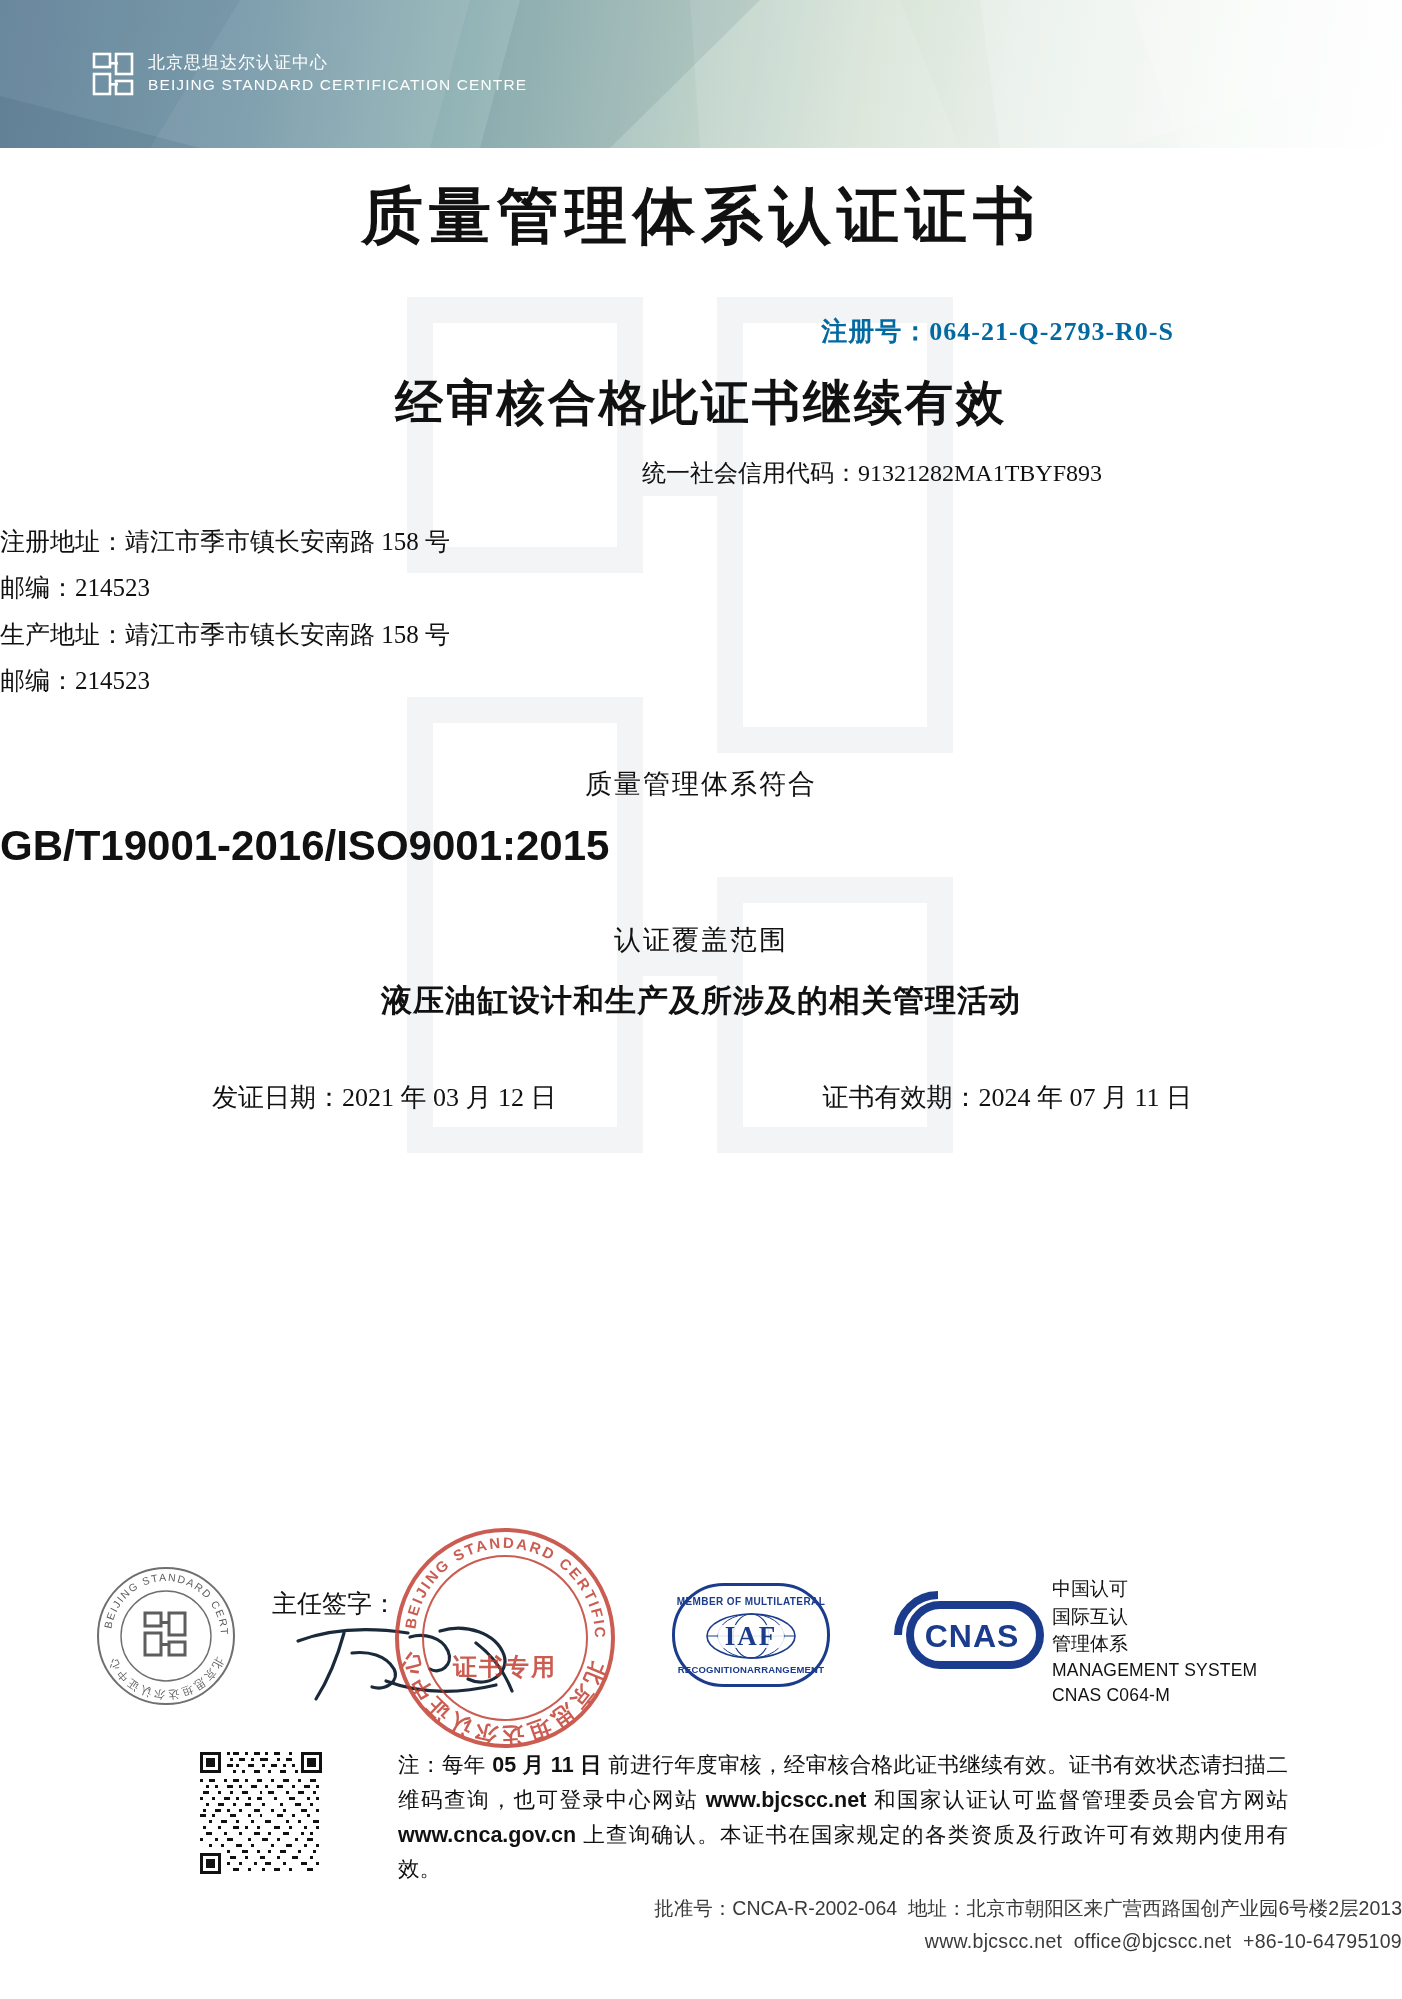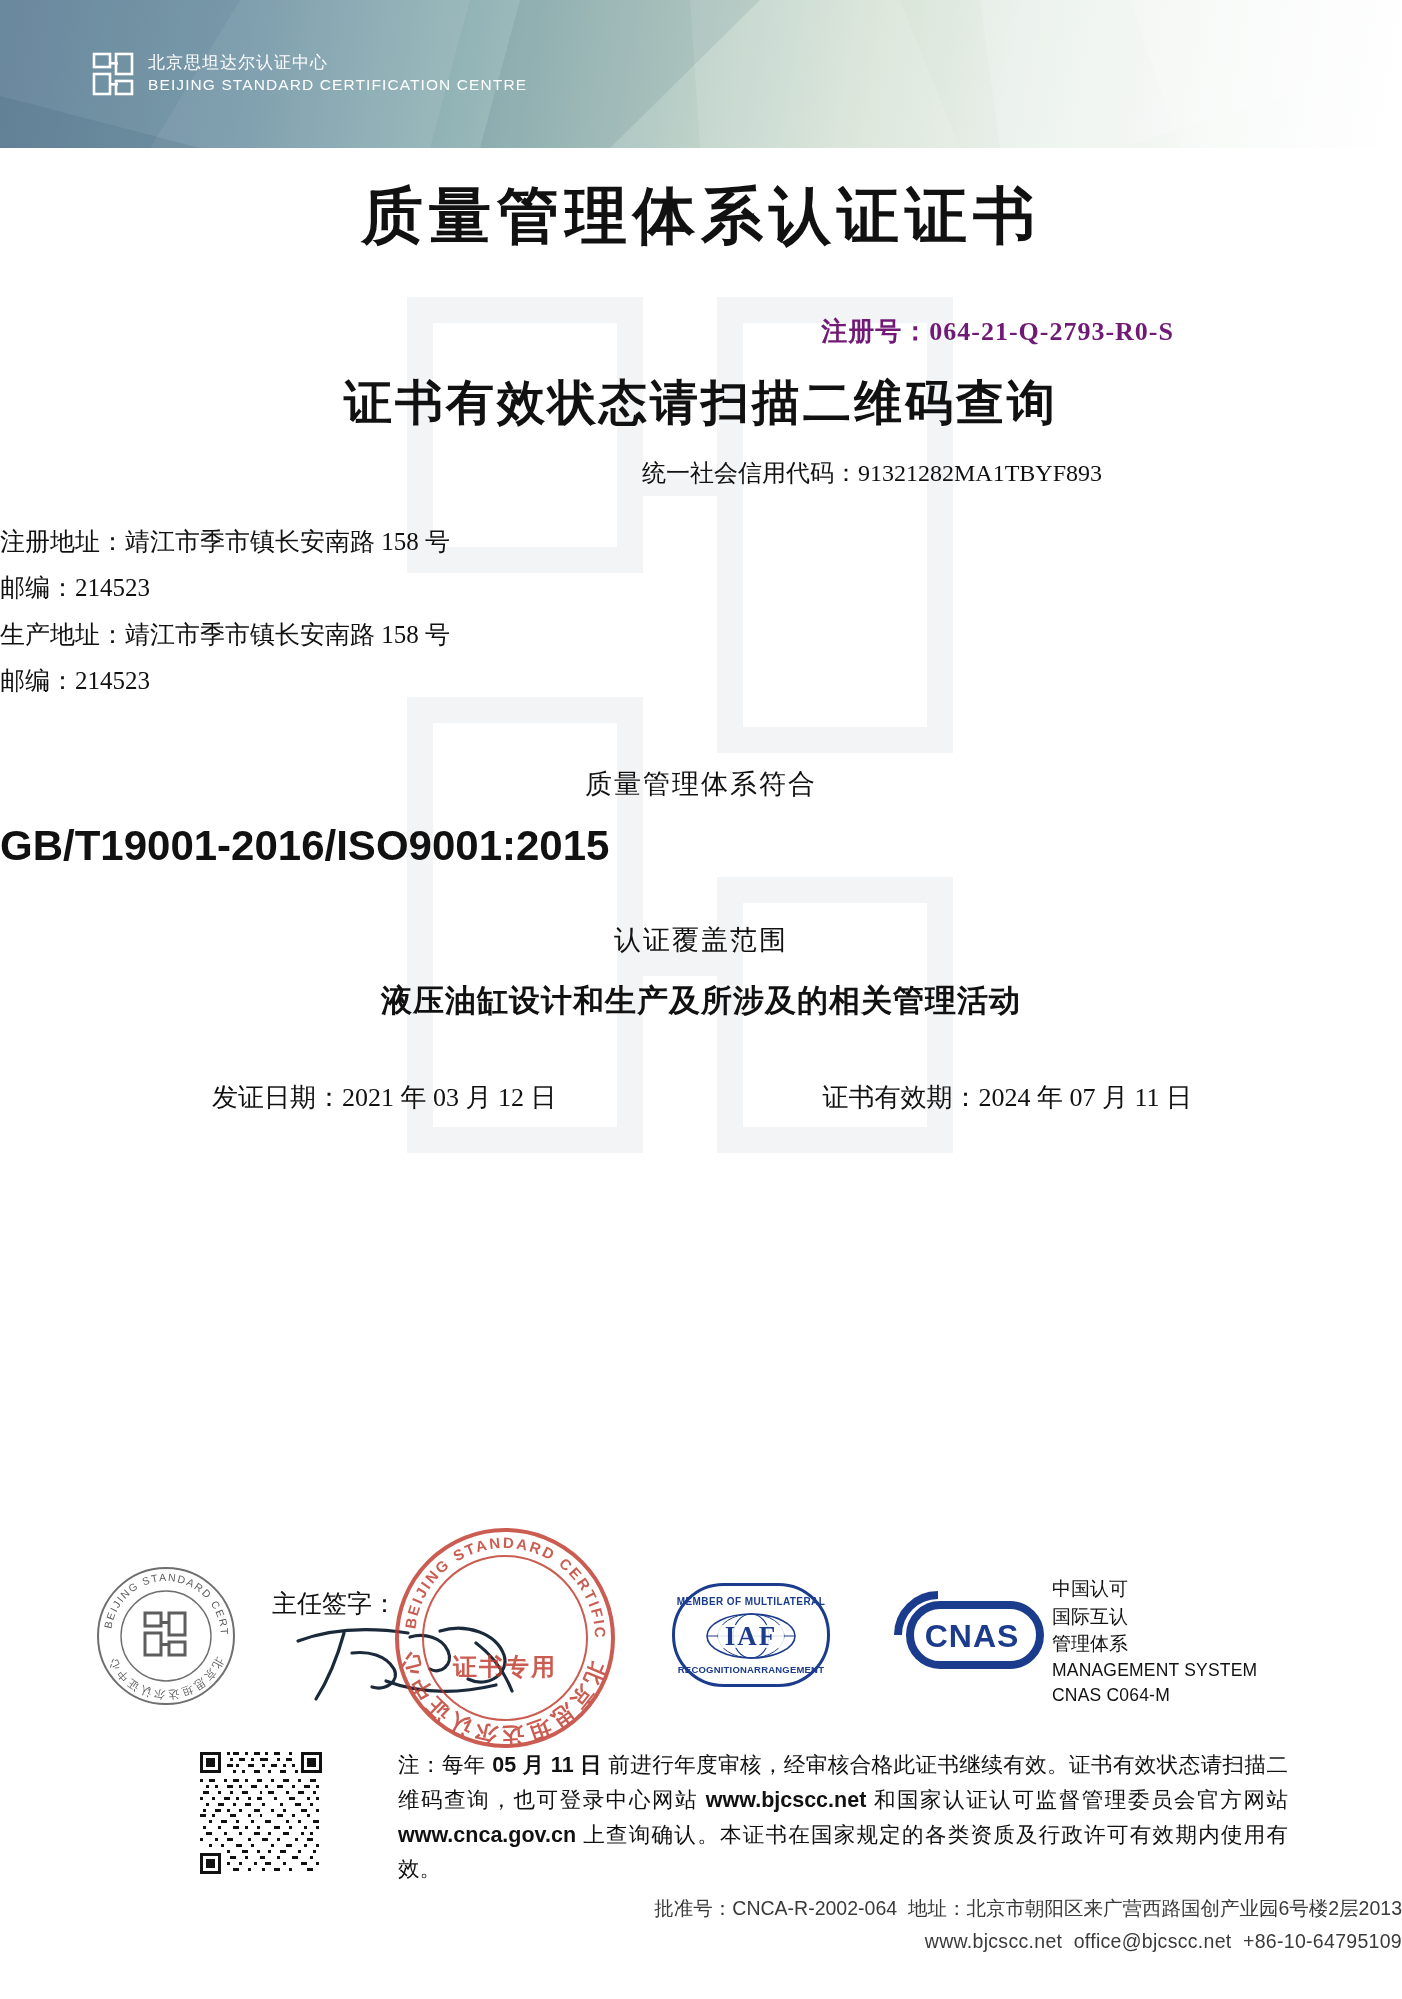--- a/index.html
+++ b/index.html
@@ -77,21 +77,21 @@
     letter-spacing: 6px;
     color: #111111;
     margin-top: 44px;
   }
   .reg-no {
     text-align: right;
     margin-top: 56px;
     padding-right: 228px;
     font-size: 26px;
     font-weight: bold;
-    color: #701a75;
+    color: #0369a1;
     letter-spacing: 1px;
   }
   .hereby {
     text-align: center;
     margin-top: 50px;
     font-size: 29px;
     letter-spacing: 10px;
     color: #111111;
   }
   .company {
@@ -277,21 +277,21 @@
 
   <div class="body-area">
 
     <div class="cert-title">质量管理体系认证证书</div>
 
     <div class="reg-no">
       <span>注册号：</span><span>064-21-Q-2793-R0-S</span>
     </div>
 
 
-    <div class="company">证书有效状态请扫描二维码查询</div>
+    <div class="company">经审核合格此证书继续有效</div>
 
     <div class="credit-code">
       <span>统一社会信用代码：</span><span>91321282MA1TBYF893</span>
     </div>
 
     <div class="addr-block">
       <div>
         <span>注册地址：</span><span>靖江市季市镇长安南路 158 号</span>
       </div>
       <div>

